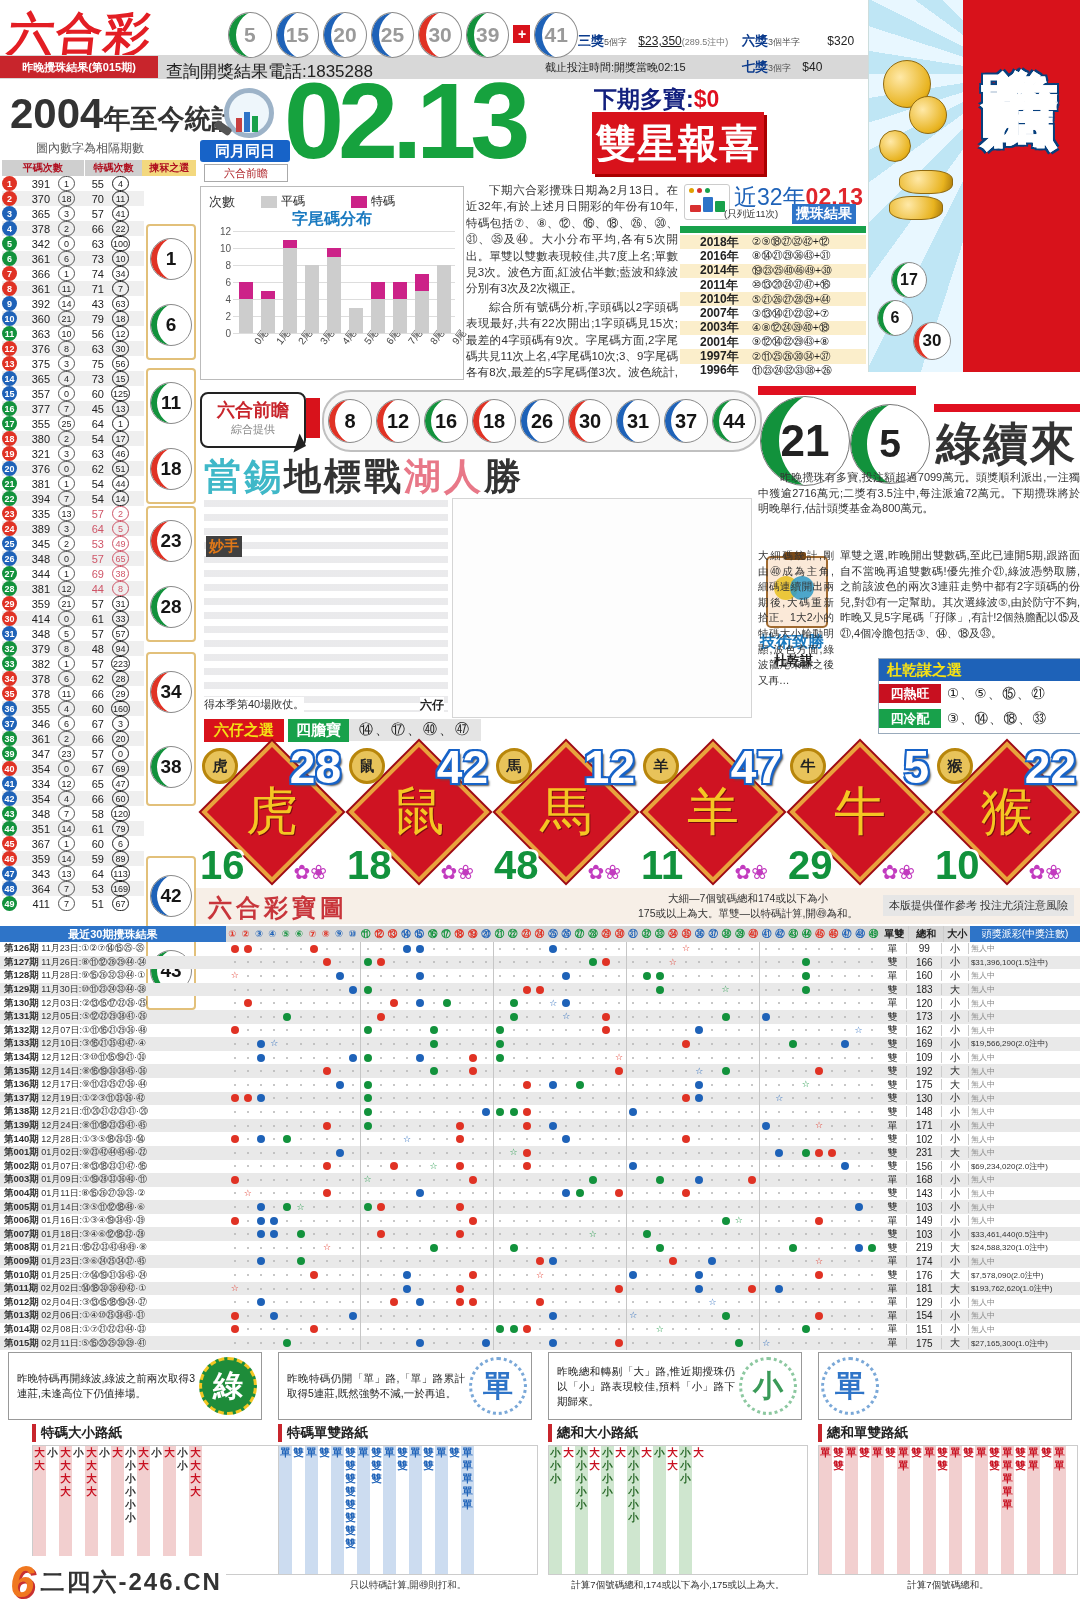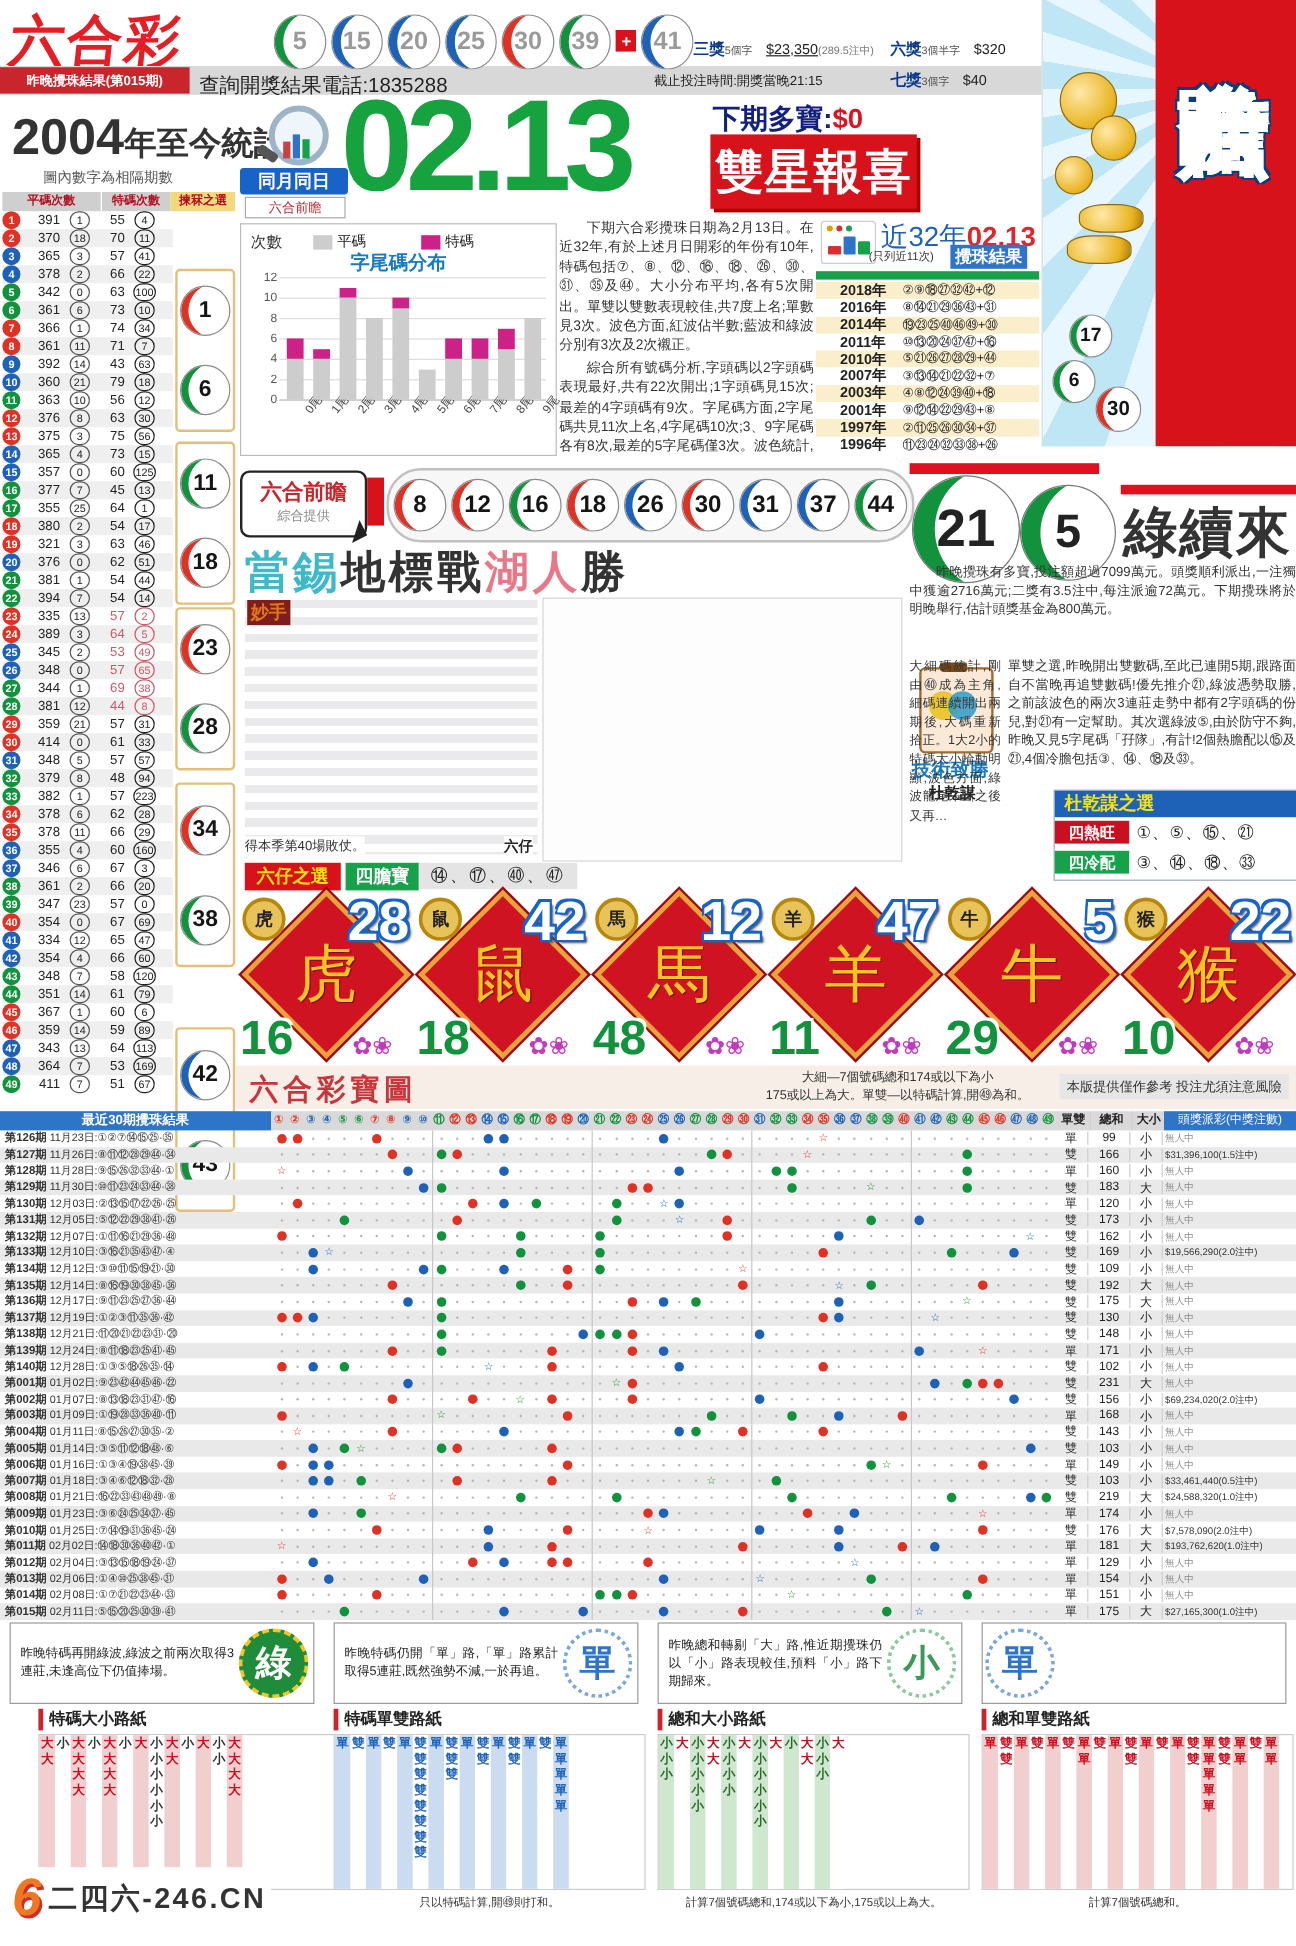--- a/index.html
+++ b/index.html
@@ -117,21 +117,21 @@
   #pickbox2{left:878px;top:658px;width:202px;height:74px;background:#fff;border:1px solid #9ab;}
   #pickbox2 .hd{background:#1e62b8;color:#f5e015;font-weight:bold;font-size:15px;height:22px;line-height:22px;padding-left:8px;}
   #pickbox2 .row{display:flex;align-items:center;height:25px;}
   #pickbox2 .lbl{width:62px;color:#fff;font-weight:bold;font-size:13px;text-align:center;margin-right:6px;height:19px;line-height:19px;}
   #pickbox2 .ns{font-size:13.5px;letter-spacing:1px;}
   
   #sp-head{left:204px;top:452px;font-size:37px;font-weight:bold;letter-spacing:3px;}
   #sp-hatch1{left:204px;top:500px;width:244px;height:212px;
      background:repeating-linear-gradient(180deg,rgba(140,140,150,.18) 0 7px,rgba(255,255,255,0) 7px 14px);}
   #sp-imgbox{left:452px;top:498px;width:298px;height:218px;background:#fdfdfd;border:1px solid #d5d5d5;}
-  #sp-tag{left:206px;top:500px;font-size:15px;font-weight:bold;color:#e07818;background:#7f1d1d;padding:1px 3px;}
+  #sp-tag{left:206px;top:536px;font-size:15px;font-weight:bold;color:#e07818;background:#404040;padding:1px 3px;}
   #sp-last{left:204px;top:697px;font-size:11px;color:#333;background:#fff;}
   #sp-author{left:420px;top:697px;font-size:12px;font-weight:bold;color:#222;background:#fff;}
   
   #lz{left:204px;top:718px;height:24px;display:flex;align-items:center;}
   #lz .r{background:#d8121b;color:#f5e015;font-weight:bold;font-size:15px;padding:2px 10px;}
   #lz .g{background:#18a14b;color:#fff;font-weight:bold;font-size:15px;padding:2px 8px;margin-left:4px;}
   #lz .ns{background:#e4e4e4;font-size:14px;padding:2px 10px;letter-spacing:2px;}
   
   #zod{left:196px;top:744px;width:884px;height:142px;display:flex;}
   .zitem{position:relative;width:147px;height:142px;}
@@ -192,38 +192,38 @@
   #f-six{font-size:44px;font-weight:bold;font-style:italic;color:#f07820;text-shadow:2px 2px 0 #c83030;line-height:44px;}
   #f-text{font-size:24px;font-weight:bold;color:#333;letter-spacing:2px;}
 </style>
 </head>
 <body>
 
 <div class="abs" id="logo">六合彩</div>
 <div class="abs" id="hdr-graybar"></div>
 <div class="abs" id="result-label">昨晚攪珠結果(第015期)</div>
 <div class="abs" style="left:166px;top:60px;font-size:17px;color:#222;">查詢開獎結果電話:1835288</div>
-<div class="abs" style="left:545px;top:60px;font-size:11px;color:#222;">截止投注時間:開獎當晚21:15</div>
+<div class="abs" style="left:545px;top:60px;font-size:11px;color:#222;">截止投注時間:開獎當晚02:15</div>
 <div class="abs" id="hdr-balls">
     <span class="ball" style="width:44px;height:44px;font-size:21px;color:#9a9a9a;box-shadow:inset 10px 0 0 -3px #12923c">5</span>
     <span class="ball" style="width:44px;height:44px;font-size:21px;color:#9a9a9a;box-shadow:inset 10px 0 0 -3px #1e62b8">15</span>
     <span class="ball" style="width:44px;height:44px;font-size:21px;color:#9a9a9a;box-shadow:inset 10px 0 0 -3px #1e62b8">20</span>
     <span class="ball" style="width:44px;height:44px;font-size:21px;color:#9a9a9a;box-shadow:inset 10px 0 0 -3px #1e62b8">25</span>
     <span class="ball" style="width:44px;height:44px;font-size:21px;color:#9a9a9a;box-shadow:inset 10px 0 0 -3px #e03224">30</span>
     <span class="ball" style="width:44px;height:44px;font-size:21px;color:#9a9a9a;box-shadow:inset 10px 0 0 -3px #12923c">39</span>
     <span id="plusbox">+</span>
     <span class="ball" style="width:44px;height:44px;font-size:21px;color:#9a9a9a;box-shadow:inset 10px 0 0 -3px #1e62b8">41</span>
   </div>
 <div class="abs prize" style="left:578px;top:32px;">
   <b>三獎</b><span class="u">5個字</span>
   <span style="margin-left:8px;text-decoration:underline;">$23,350</span><span class="n">(289.5注中)</span>
 </div>
 <div class="abs prize" style="left:742px;top:32px;">
   <b>六獎</b><span class="u">3個半字</span>
-  <span style="margin-left:8px;">$320</span>
+  <span style="margin-left:24px;">$320</span>
 </div>
 <div class="abs prize" style="left:742px;top:58px;">
   <b>七獎</b><span class="u">3個字</span>
   <span style="margin-left:8px;">$40</span>
 </div>
 
 <div class="abs" id="banner">
   <div class="coin" style="left:14px;top:60px;width:46px;height:46px;"></div>
   <div class="coin" style="left:40px;top:96px;width:36px;height:36px;"></div>
   <div class="coin" style="left:10px;top:130px;width:30px;height:30px;"></div>

